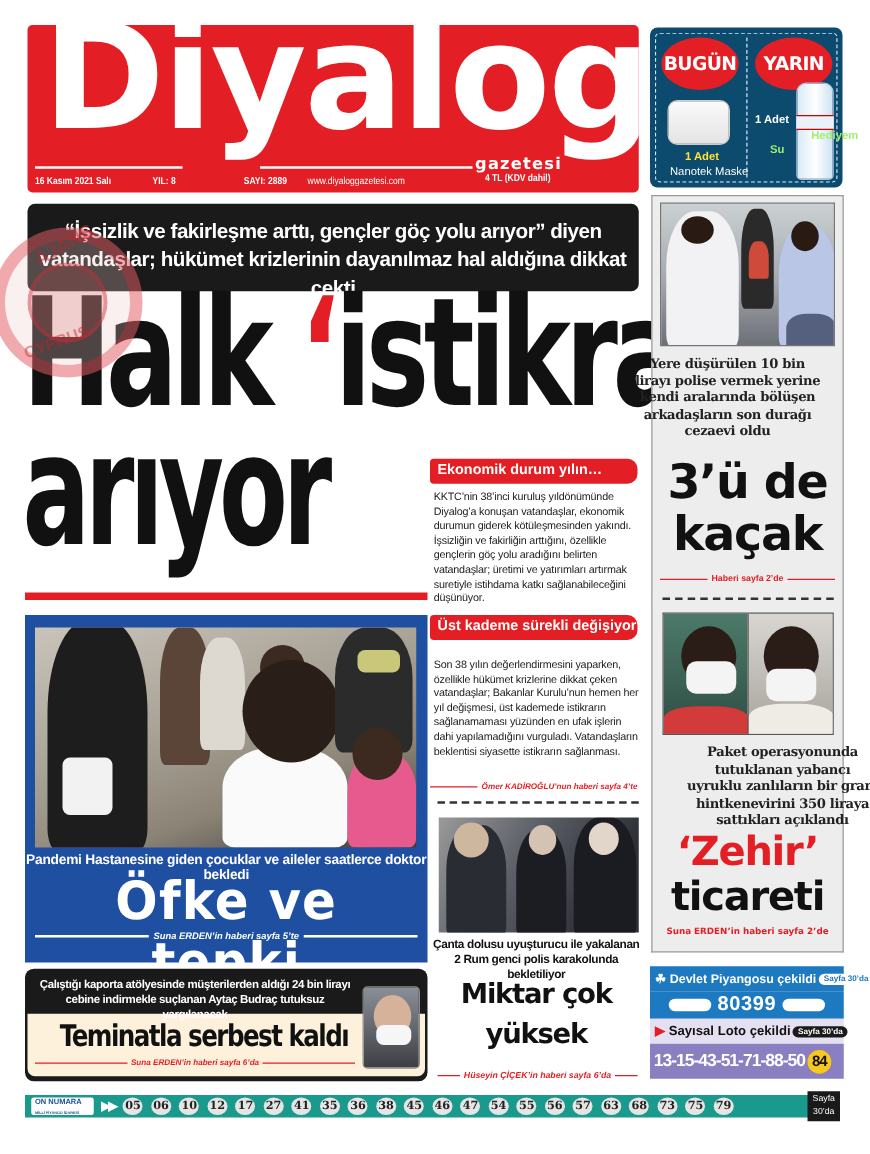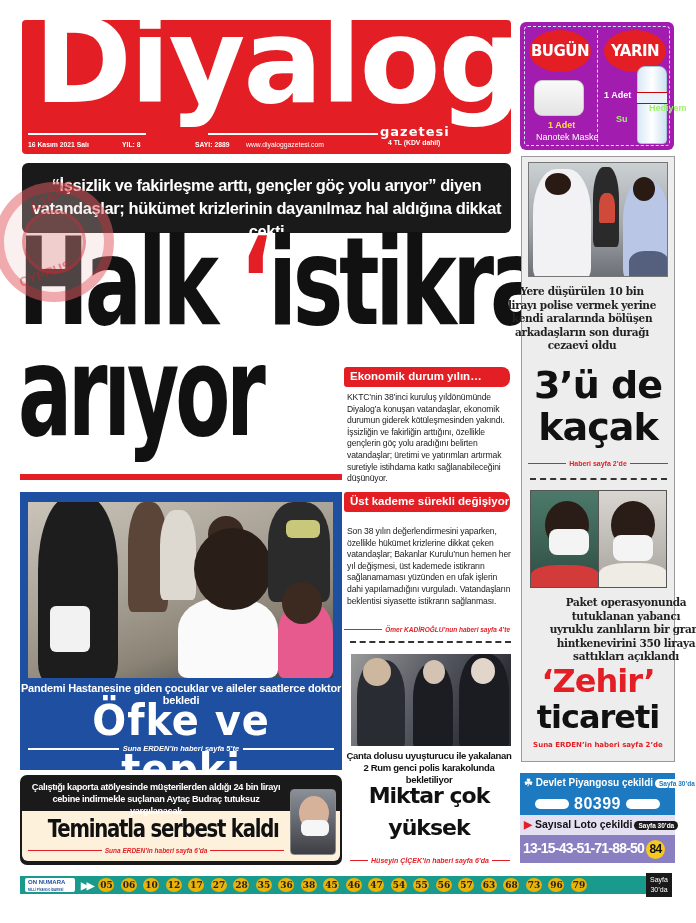--- a/index.html
+++ b/index.html
@@ -8,21 +8,21 @@
   .abs { position: absolute; }
 
   
   .masthead { left: 22px; top: 20px; width: 489px; height: 134px; background: #e31e24; border-radius: 4px; overflow: hidden; }
   .logo { left: 12px; top: -18px; font-family: "DejaVu Sans", sans-serif; font-weight: bold; font-size: 118px; color: #ffffff; letter-spacing: -2px; line-height: 1; }
   .gazetesi { left: 358px; top: 104px; font-family: "DejaVu Sans", sans-serif; font-weight: bold; font-size: 13px; color: #fff; letter-spacing: 1px; }
   .mh-line { height: 2px; background: #fff; }
   .mh-small { font-family: "Liberation Sans Narrow", "Liberation Sans", sans-serif; font-size: 8px; color: #fff; font-weight: bold; transform: scaleX(0.85); transform-origin: left; white-space: nowrap; }
 
   
-  .promo { left: 520px; top: 22px; width: 154px; height: 128px; background: #a21caf; border-radius: 6px; }
+  .promo { left: 520px; top: 22px; width: 154px; height: 128px; background: #0c4a6e; border-radius: 6px; }
   .promo-inner { left: 4px; top: 4px; width: 146px; height: 120px; border: 1px dashed #cfe6ff; border-radius: 4px; }
   .promo-div { left: 77px; top: 8px; width: 0; height: 112px; border-left: 1px dashed #cfe6ff; }
   .badge-oval { width: 62px; height: 42px; border-radius: 50%; background: #e31e24; color: #fff; font-weight: bold; font-size: 15px; display: flex; align-items: center; justify-content: center; font-family: "DejaVu Sans", sans-serif; letter-spacing: -0.5px; }
   .mask-shape { left: 14px; top: 58px; width: 50px; height: 36px; background: linear-gradient(#fafafa, #e4e4e4); border-radius: 8px; border: 1px solid #ccc; }
   .bottle { left: 117px; top: 44px; width: 30px; height: 78px; background: linear-gradient(90deg,#d8e9f6,#ffffff,#cfe2f1); border-radius: 8px 8px 4px 4px; border: 1px solid #a9c5dc; }
   .bottle-label { left: 117px; top: 70px; width: 30px; height: 12px; background: #e9f2fb; border-top: 1px solid #c00; border-bottom: 1px solid #c00; }
   .promo-txt-y { color: #ffe23a; font-weight: bold; font-size: 9px; font-family: "Liberation Sans", sans-serif; }
   .promo-txt-g { color: #9ef06e; font-weight: bold; font-size: 9px; }
   .promo-txt-w { color: #fff; font-size: 9px; }
 
@@ -91,21 +91,21 @@
   .l-row4 { left: 0; top: 62px; width: 155px; height: 28px; background: #8a7fc1; color: #fff; font-size: 14px; font-weight: bold; padding: 5px 3px; white-space: nowrap; letter-spacing: -0.8px; }
   .sayfa-pill { display: inline-block; background: #fff; color: #1d7ac0; border-radius: 8px; padding: 1px 4px; font-size: 6.5px; vertical-align: middle; margin-left: 2px; }
   .sayfa-pill.dark { background: #1a1a1a; color: #fff; }
   .bonus { display: inline-block; width: 19px; height: 19px; border-radius: 50%; background: #f7c81e; color: #111; text-align: center; line-height: 19px; font-size: 12px; margin-left: 2px; }
 
   
   .onnum { left: 20px; top: 876px; width: 652px; height: 18px; background: #1a9a8c; display: flex; align-items: center; }
   .onnum-logo { width: 50px; height: 14px; margin-left: 5px; background: #fff; border-radius: 2px; font-size: 6px; font-weight: bold; color: #1d4f9a; line-height: 9px; padding-left: 3px; position: relative; }
   .onnum-logo small { position: absolute; left: 3px; top: 8px; font-size: 3px; color: #1d4f9a; }
   .arrows { color: #fff; font-size: 10px; font-weight: bold; margin: 0 6px 0 6px; letter-spacing: -2px; }
-  .ball { width: 16px; height: 14px; border-radius: 50%; background: #eab308; color: #222; font-family: "DejaVu Serif", serif; font-weight: bold; font-size: 9px; text-align: center; line-height: 14px; margin-right: 6.5px; flex: 0 0 auto; }
+  .ball { width: 16px; height: 14px; border-radius: 50%; background: #e5e5e5; color: #222; font-family: "DejaVu Serif", serif; font-weight: bold; font-size: 9px; text-align: center; line-height: 14px; margin-right: 6.5px; flex: 0 0 auto; }
   .onnum-sayfa { position: absolute; right: 0; top: -3px; width: 26px; height: 24px; background: #1a1a1a; color: #fff; font-size: 7px; text-align: center; line-height: 10px; padding-top: 2px; }
 
   
   .stamp { left: -6px; top: 182px; width: 120px; height: 120px; border-radius: 50%; border: 10px solid rgba(220,40,50,0.35); background: rgba(240,200,200,0.28); }
   .stamp-inner { position: absolute; left: 18px; top: 18px; width: 64px; height: 64px; border-radius: 50%; border: 3px solid rgba(210,40,50,0.35); background: rgba(200,70,70,0.2); }
   .stamp-txt { position: absolute; color: rgba(200,30,40,0.45); font-weight: bold; font-size: 15px; }
 </style>
 </head>
 <body>
 
@@ -289,33 +289,33 @@
 
 <div class="abs onnum">
   <div class="onnum-logo"><span>ON NUMARA</span><small>MİLLİ PİYANGO İDARESİ</small></div>
   <span class="arrows">▶▶</span>
   <div class="ball">05</div>
   <div class="ball">06</div>
   <div class="ball">10</div>
   <div class="ball">12</div>
   <div class="ball">17</div>
   <div class="ball">27</div>
-  <div class="ball">28</div>
+  <div class="ball">41</div>
   <div class="ball">35</div>
   <div class="ball">36</div>
   <div class="ball">38</div>
   <div class="ball">45</div>
   <div class="ball">46</div>
   <div class="ball">47</div>
   <div class="ball">54</div>
   <div class="ball">55</div>
   <div class="ball">56</div>
   <div class="ball">57</div>
   <div class="ball">63</div>
   <div class="ball">68</div>
   <div class="ball">73</div>
-  <div class="ball">96</div>
+  <div class="ball">75</div>
   <div class="ball">79</div>
   <div class="onnum-sayfa">
     <div>Sayfa</div>
     <div>30’da</div>
   </div>
 </div>
 
 </body></html>

